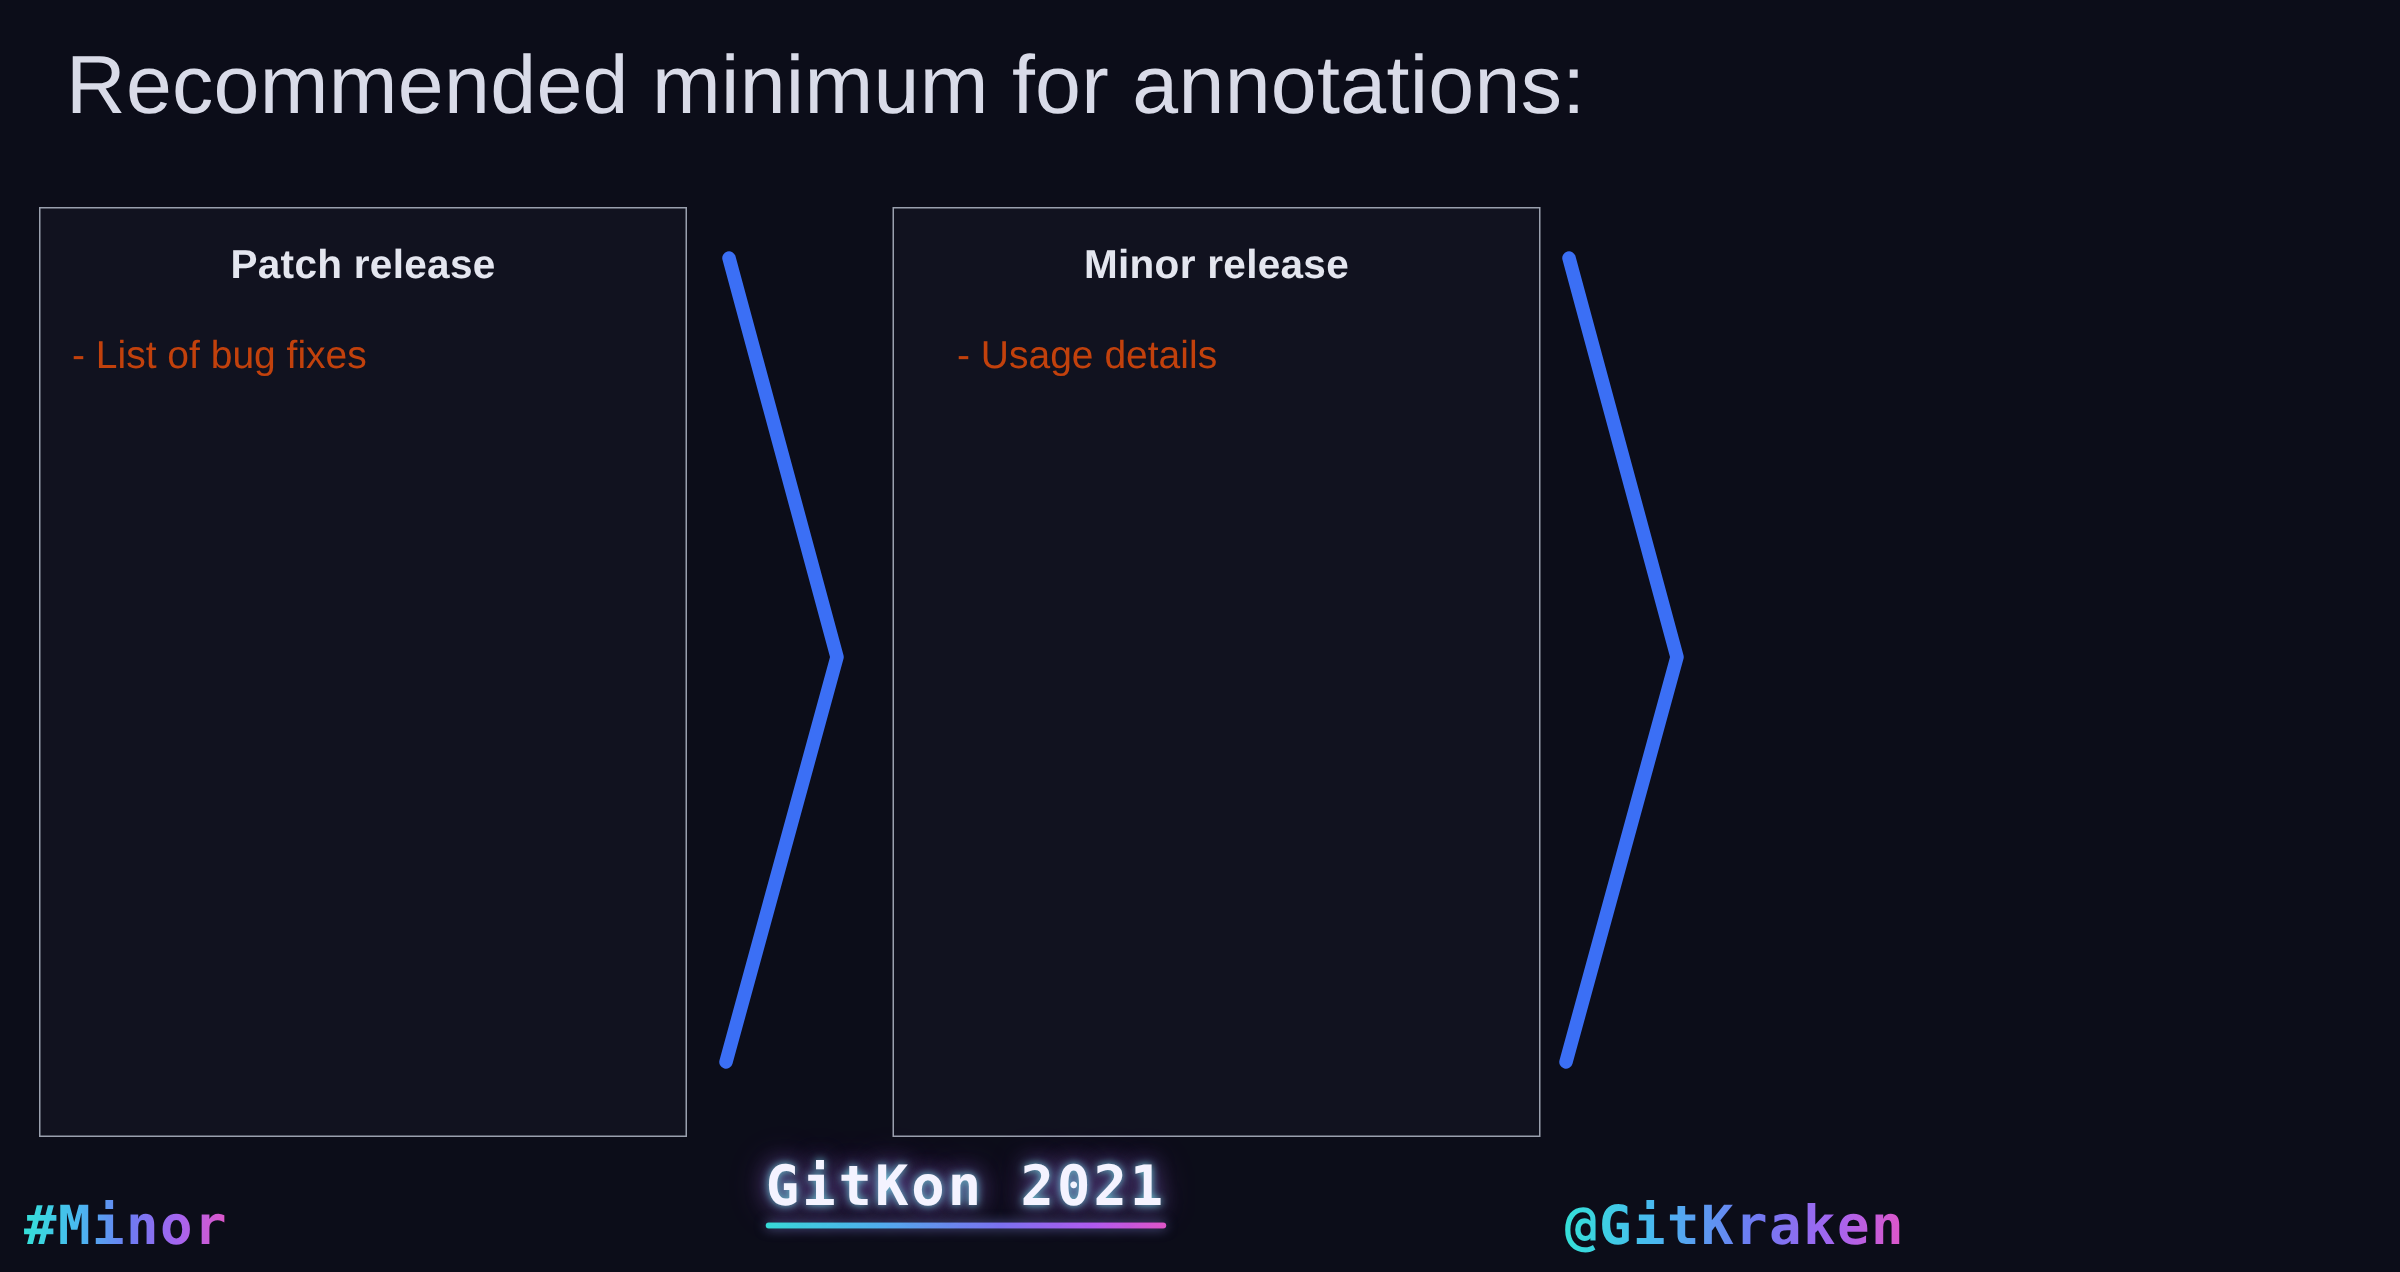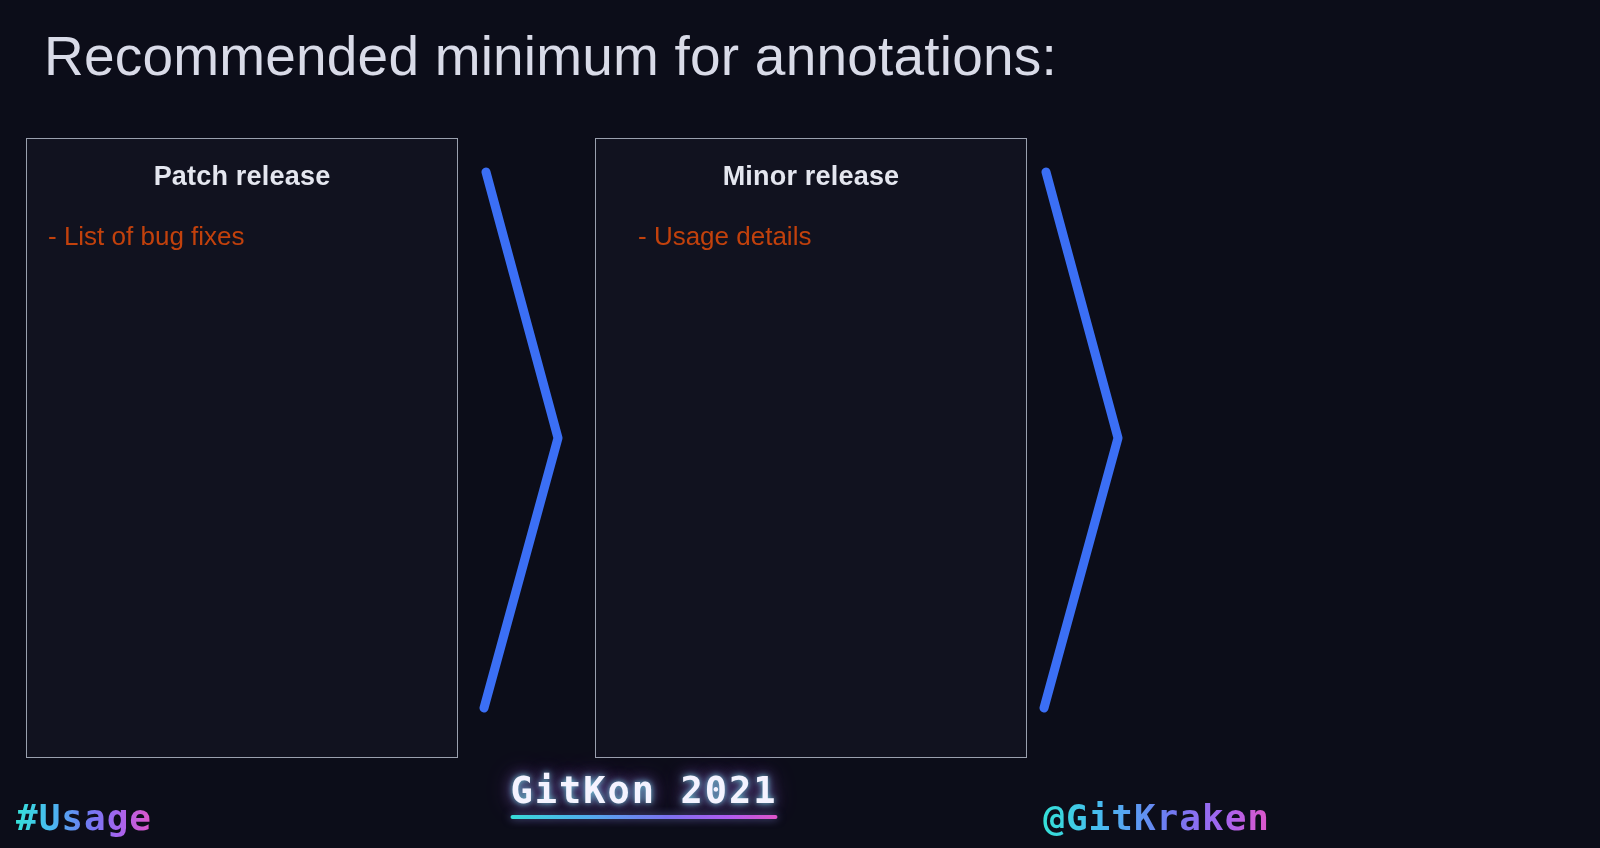--- a/index.html
+++ b/index.html
@@ -191,21 +191,21 @@
       <polyline points="18,12 90,278 16,548" fill="none" stroke="#3b6ff5" stroke-width="9" stroke-linecap="round" stroke-linejoin="round"></polyline>
     </svg>
   </div>
 
   <div class="chevron chevron-2">
     <svg width="120" height="560" viewBox="0 0 120 560">
       <polyline points="18,12 90,278 16,548" fill="none" stroke="#3b6ff5" stroke-width="9" stroke-linecap="round" stroke-linejoin="round"></polyline>
     </svg>
   </div>
 
-  <div class="footer-left">#Usage</div>
+  <div class="footer-left">#Minor</div>
 
   <div class="footer-center">
     <span class="footer-center-text">GitKon 2021</span>
     <div class="footer-underline"></div>
   </div>
 
   <div class="footer-right">@GitKraken</div>
 
 </div>
 

